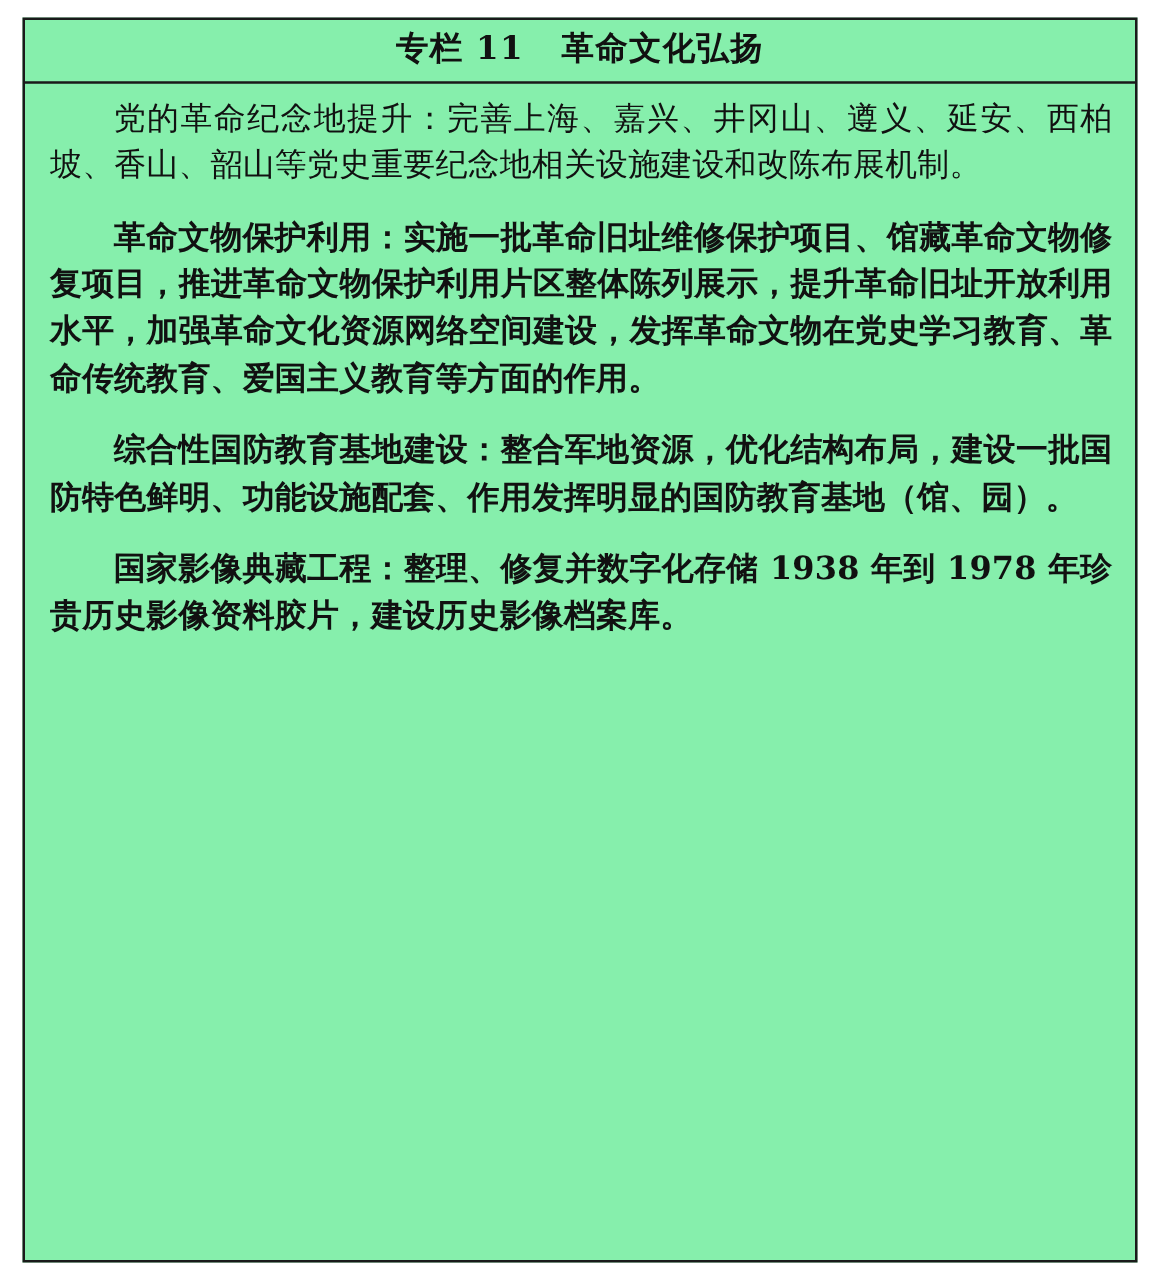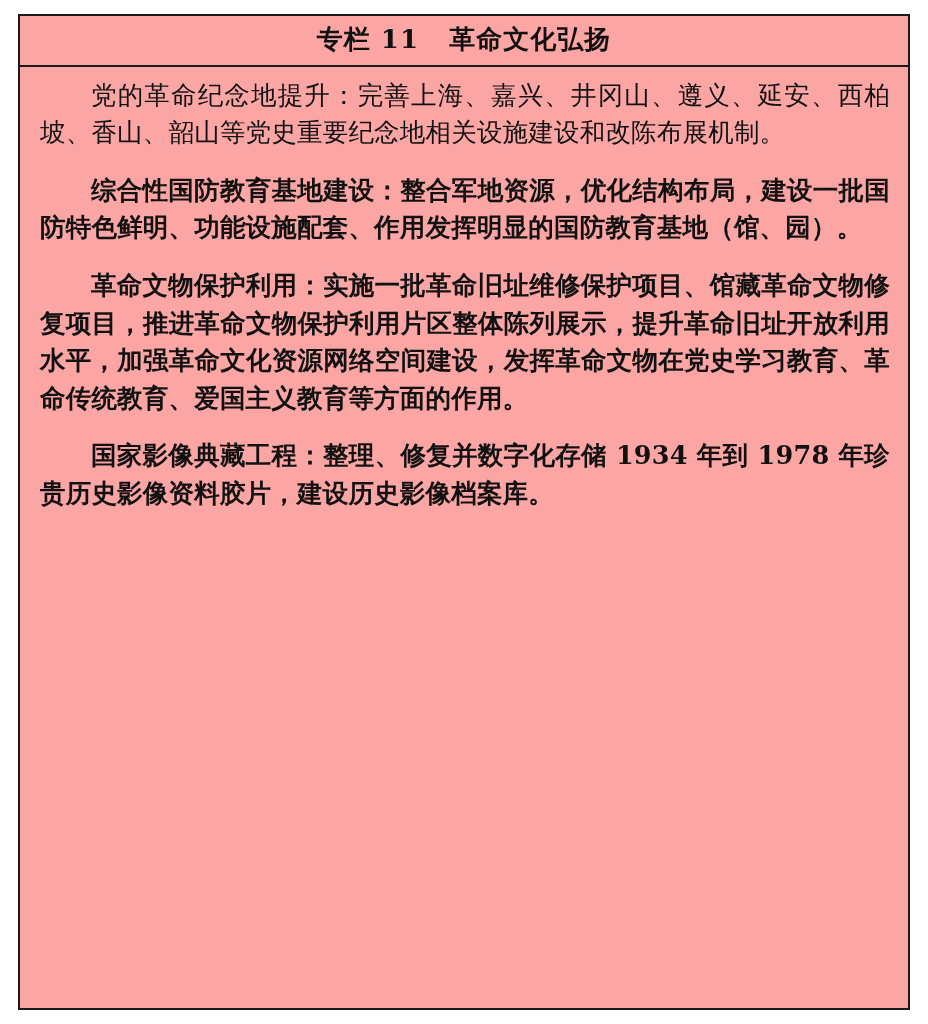--- a/index.html
+++ b/index.html
@@ -18,21 +18,21 @@
     width: 928px;
     height: 1024px;
     box-sizing: border-box;
     padding: 14px 18px 10px 18px;
   }
   .box {
     box-sizing: border-box;
     width: 892px;
     height: 996px;
     border: 2px solid #1a1a1a;
-    background: #fca5a5;
+    background: #86efac;
     display: flex;
     flex-direction: column;
   }
   .box-title {
     box-sizing: border-box;
     width: 100%;
     border-bottom: 2px solid #1a1a1a;
     text-align: center;
     font-size: 26px;
     font-weight: bold;
@@ -61,18 +61,18 @@
   }
 </style>
 </head>
 <body>
 
 <div class="page">
   <div class="box">
     <div class="box-title">专栏 11   革命文化弘扬</div>
     <div class="box-body">
       <p class="para">党的革命纪念地提升：完善上海、嘉兴、井冈山、遵义、延安、西柏坡、香山、韶山等党史重要纪念地相关设施建设和改陈布展机制。</p>
+      <p class="para">革命文物保护利用：实施一批革命旧址维修保护项目、馆藏革命文物修复项目，推进革命文物保护利用片区整体陈列展示，提升革命旧址开放利用水平，加强革命文化资源网络空间建设，发挥革命文物在党史学习教育、革命传统教育、爱国主义教育等方面的作用。</p>
       <p class="para">综合性国防教育基地建设：整合军地资源，优化结构布局，建设一批国防特色鲜明、功能设施配套、作用发挥明显的国防教育基地（馆、园）。</p>
-      <p class="para">革命文物保护利用：实施一批革命旧址维修保护项目、馆藏革命文物修复项目，推进革命文物保护利用片区整体陈列展示，提升革命旧址开放利用水平，加强革命文化资源网络空间建设，发挥革命文物在党史学习教育、革命传统教育、爱国主义教育等方面的作用。</p>
-      <p class="para">国家影像典藏工程：整理、修复并数字化存储 1934 年到 1978 年珍贵历史影像资料胶片，建设历史影像档案库。</p>
+      <p class="para">国家影像典藏工程：整理、修复并数字化存储 1938 年到 1978 年珍贵历史影像资料胶片，建设历史影像档案库。</p>
     </div>
   </div>
 </div>
 
 </body></html>

